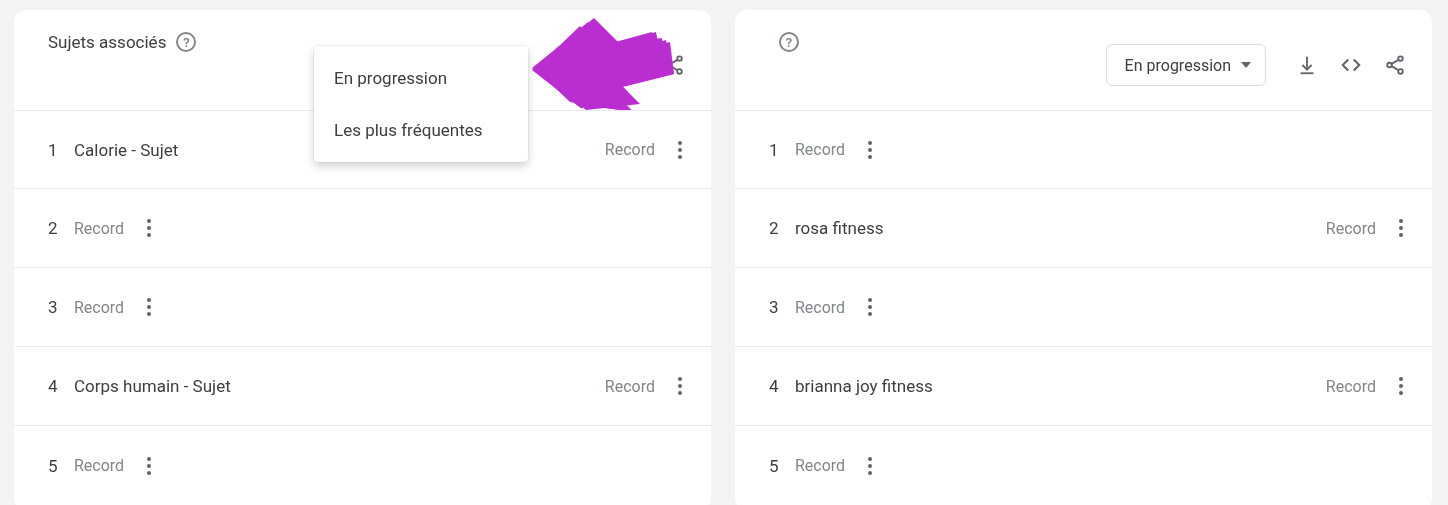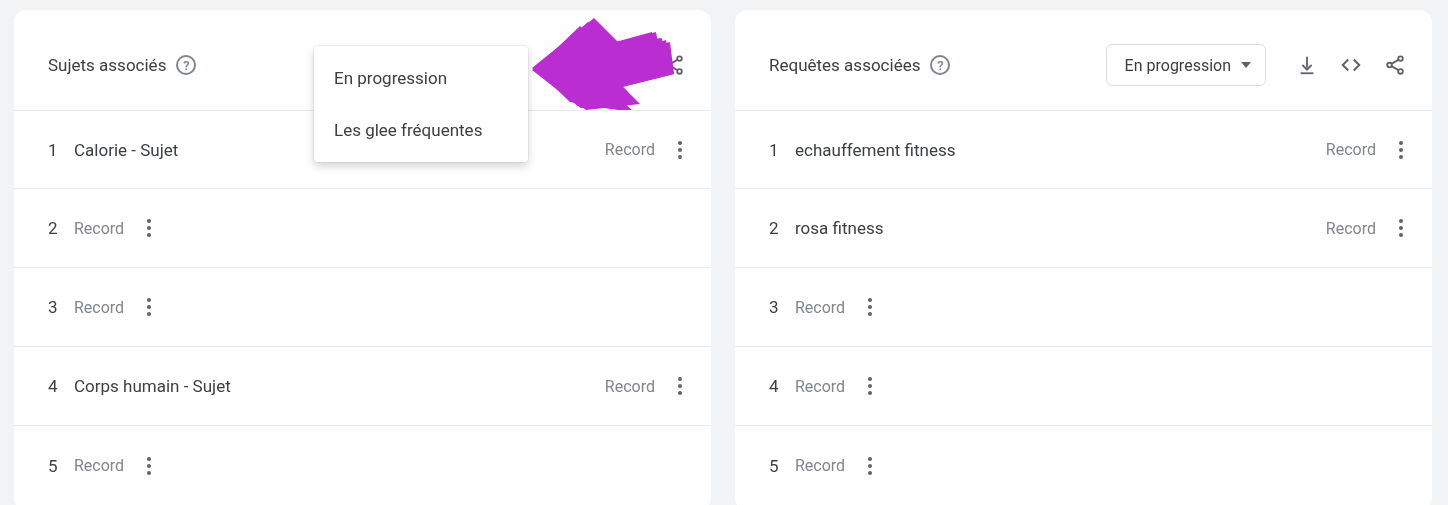--- a/index.html
+++ b/index.html
@@ -22,21 +22,20 @@
     background: #fff;
     border-radius: 12px;
     width: 697px;
     height: 500px;
     box-shadow: 0 0 0 0 rgba(0,0,0,0);
     overflow: visible;
     position: relative;
   }
   .panel-header {
     display: flex;
-    align-items: center;
     padding: 22px 20px 12px 34px;
     position: relative;
     height: 100px;
   }
   .panel-title {
     font-size: 17px;
     color: #3c4043;
     font-weight: 400;
   }
   .help-icon {
@@ -198,21 +197,21 @@
               <circle cx="6" cy="12" r="2.5"></circle>
               <circle cx="18" cy="19" r="2.5"></circle>
             <line x1="8.2" y1="10.8" x2="15.8" y2="6.2"></line>
               <line x1="8.2" y1="13.2" x2="15.8" y2="17.8"></line>
           </svg>
         </span>
       </div>
 
       <div class="dropdown-menu">
         <div class="menu-item">En progression</div>
-        <div class="menu-item">Les glee fréquentes</div>
+        <div class="menu-item">Les plus fréquentes</div>
       </div>
     </div>
 
     <div class="list">
       <div class="row">
         <span class="rank">1</span>
         <span class="label">Calorie - Sujet</span>
         <span class="value">Record</span>
         <span class="kebab">
             <span class="dot"></span>
@@ -255,21 +254,20 @@
             <span class="dot"></span>
             <span class="dot"></span>
             <span class="dot"></span>
           </span>
       </div>
     </div>
   </div>
 
   <div class="panel">
     <div class="panel-header">
-      <span class="panel-title">Requêtes associées</span>
       <span class="help-icon">?</span>
       <span class="header-spacer"></span>
       <div class="header-actions">
         <span class="dropdown-pill">
           <span>En progression</span>
           <span class="arrow"></span>
         </span>
         <span class="action-btn">
           <svg viewBox="0 0 24 24" fill="none" stroke="#5f6368" stroke-width="2">
             <path d="M12 3v12"></path>
@@ -291,21 +289,20 @@
             <line x1="8.2" y1="10.8" x2="15.8" y2="6.2"></line>
               <line x1="8.2" y1="13.2" x2="15.8" y2="17.8"></line>
           </svg>
         </span>
       </div>
     </div>
 
     <div class="list">
       <div class="row">
         <span class="rank">1</span>
-        <span class="label">echauffement fitness</span>
         <span class="value">Record</span>
         <span class="kebab">
             <span class="dot"></span>
             <span class="dot"></span>
             <span class="dot"></span>
           </span>
       </div>
       <div class="row">
         <span class="rank">2</span>
         <span class="label">rosa fitness</span>
@@ -320,20 +317,21 @@
         <span class="rank">3</span>
         <span class="value">Record</span>
         <span class="kebab">
             <span class="dot"></span>
             <span class="dot"></span>
             <span class="dot"></span>
           </span>
       </div>
       <div class="row">
         <span class="rank">4</span>
+        <span class="label">brianna joy fitness</span>
         <span class="value">Record</span>
         <span class="kebab">
             <span class="dot"></span>
             <span class="dot"></span>
             <span class="dot"></span>
           </span>
       </div>
       <div class="row" style="border-bottom:none;">
         <span class="rank">5</span>
         <span class="value">Record</span>

